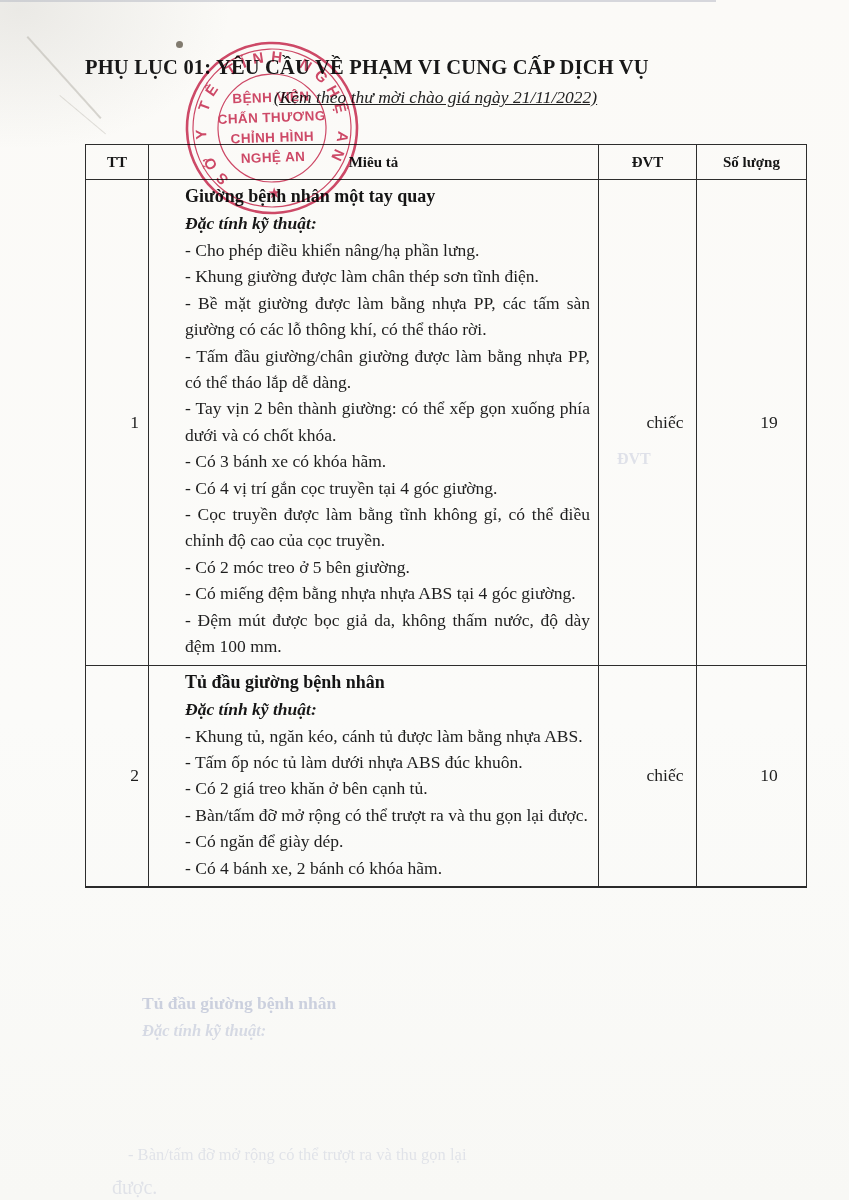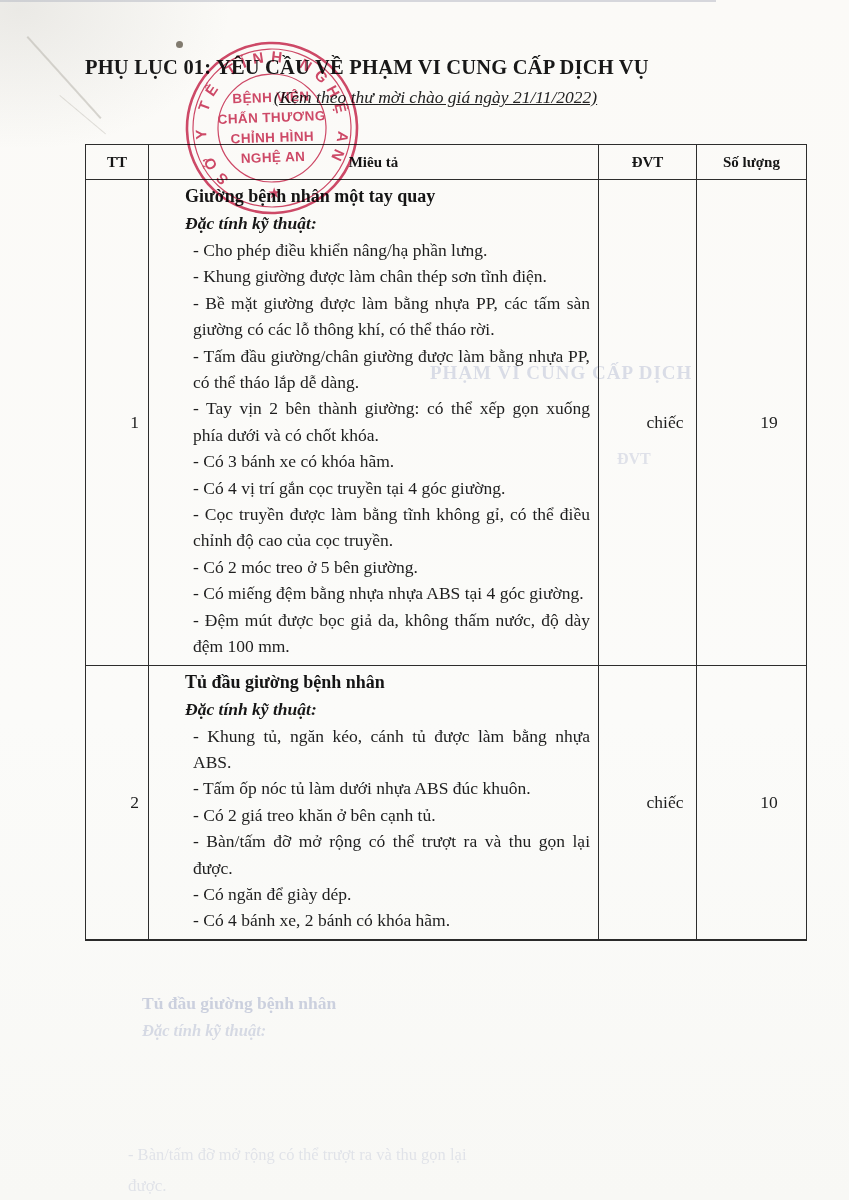--- a/index.html
+++ b/index.html
@@ -38,21 +38,21 @@
   table.req th{
     height:34px;font-size:15px;font-weight:bold;text-align:center;
     vertical-align:middle;padding:0 2px;color:#161616;
   }
   td.cell-tt, td.cell-unit, td.cell-qty{
     text-align:center;vertical-align:middle;font-size:17.5px;color:#1e1e1e;
   }
   td.col-desc{padding:3px 8px 5px 10px;vertical-align:top;}
   .item-title{font-size:18px;font-weight:bold;line-height:27px;color:#141414;}
   .spec-heading{font-size:17.5px;font-weight:bold;font-style:italic;line-height:27px;color:#161616;}
-  .spec-line{font-size:17.5px;line-height:26.4px;text-align:justify;color:#1e1e1e;margin-left:8px;}
+  .spec-line{font-size:17.5px;line-height:26.4px;text-align:justify;color:#1e1e1e;}
   
   .stamp{
     position:absolute;left:182px;top:38px;width:180px;height:180px;z-index:3;
     mix-blend-mode:multiply;opacity:.88;pointer-events:none;
     transform:rotate(-2deg);
   }
   .stamp text{fill:var(--stamp-color,#cb3155);font-family:"Liberation Sans","DejaVu Sans",sans-serif;font-weight:bold;}
   .stamp circle{stroke:var(--stamp-color,#cb3155);fill:none;}
   .ring-text{font-size:15px;letter-spacing:6.5px;}
   .inner-line{font-size:13.5px;letter-spacing:.4px;text-anchor:middle;}
@@ -62,35 +62,34 @@
     position:absolute;z-index:0;pointer-events:none;color:#8d98bd;
     font-family:"Liberation Serif","DejaVu Serif",serif;
     filter:blur(.7px);
   }
   .ghost-header-echo{left:430px;top:362px;font-size:19px;font-weight:bold;opacity:.30;letter-spacing:1px;}
   .ghost-dvt-echo{left:617px;top:450px;font-size:16px;font-weight:bold;opacity:.25;}
   .ghost-hline{left:85px;top:984px;width:716px;height:2px;background:#b9bcc6;opacity:.55;filter:blur(.4px);}
   .ghost-item-title{left:142px;top:993px;font-size:17.5px;font-weight:bold;opacity:.42;}
   .ghost-spec-heading{left:142px;top:1021px;font-size:16.5px;font-weight:bold;font-style:italic;opacity:.32;}
   .ghost-line1{left:128px;top:1145px;font-size:16.5px;opacity:.22;}
-  .ghost-line2{left:128px;top:1176px;font-size:17px;opacity:.22;}
+  .ghost-line2{left:112px;top:1176px;font-size:20px;opacity:.22;}
   
   .speck-dark{position:absolute;left:176px;top:41px;width:7px;height:7px;border-radius:50%;
     background:#5a5243;opacity:.75;z-index:1;}
   .crease{position:absolute;left:28px;top:36px;width:110px;height:1.5px;background:#b9b6ae;
     opacity:.55;transform:rotate(48deg);transform-origin:left top;z-index:1;filter:blur(.6px);}
   .crease2{position:absolute;left:60px;top:95px;width:60px;height:1.2px;background:#c2bfb7;
     opacity:.5;transform:rotate(40deg);transform-origin:left top;z-index:1;filter:blur(.6px);}
 </style>
 </head>
 <body>
 
 <div class="page">
 
-  <div class="ghost ghost-header-echo">PHẠM VI CUNG CẤP DỊCH</div>
   <div class="ghost ghost-dvt-echo">ĐVT</div>
   <div class="ghost-hline"></div>
   <div class="ghost ghost-item-title">Tủ đầu giường bệnh nhân</div>
   <div class="ghost ghost-spec-heading">Đặc tính kỹ thuật:</div>
   <div class="ghost ghost-line1">- Bàn/tấm đỡ mở rộng có thể trượt ra và thu gọn lại</div>
   <div class="ghost ghost-line2">được.</div>
 
   <div class="speck-dark"></div>
   <div class="crease"></div>
   <div class="crease2"></div>

